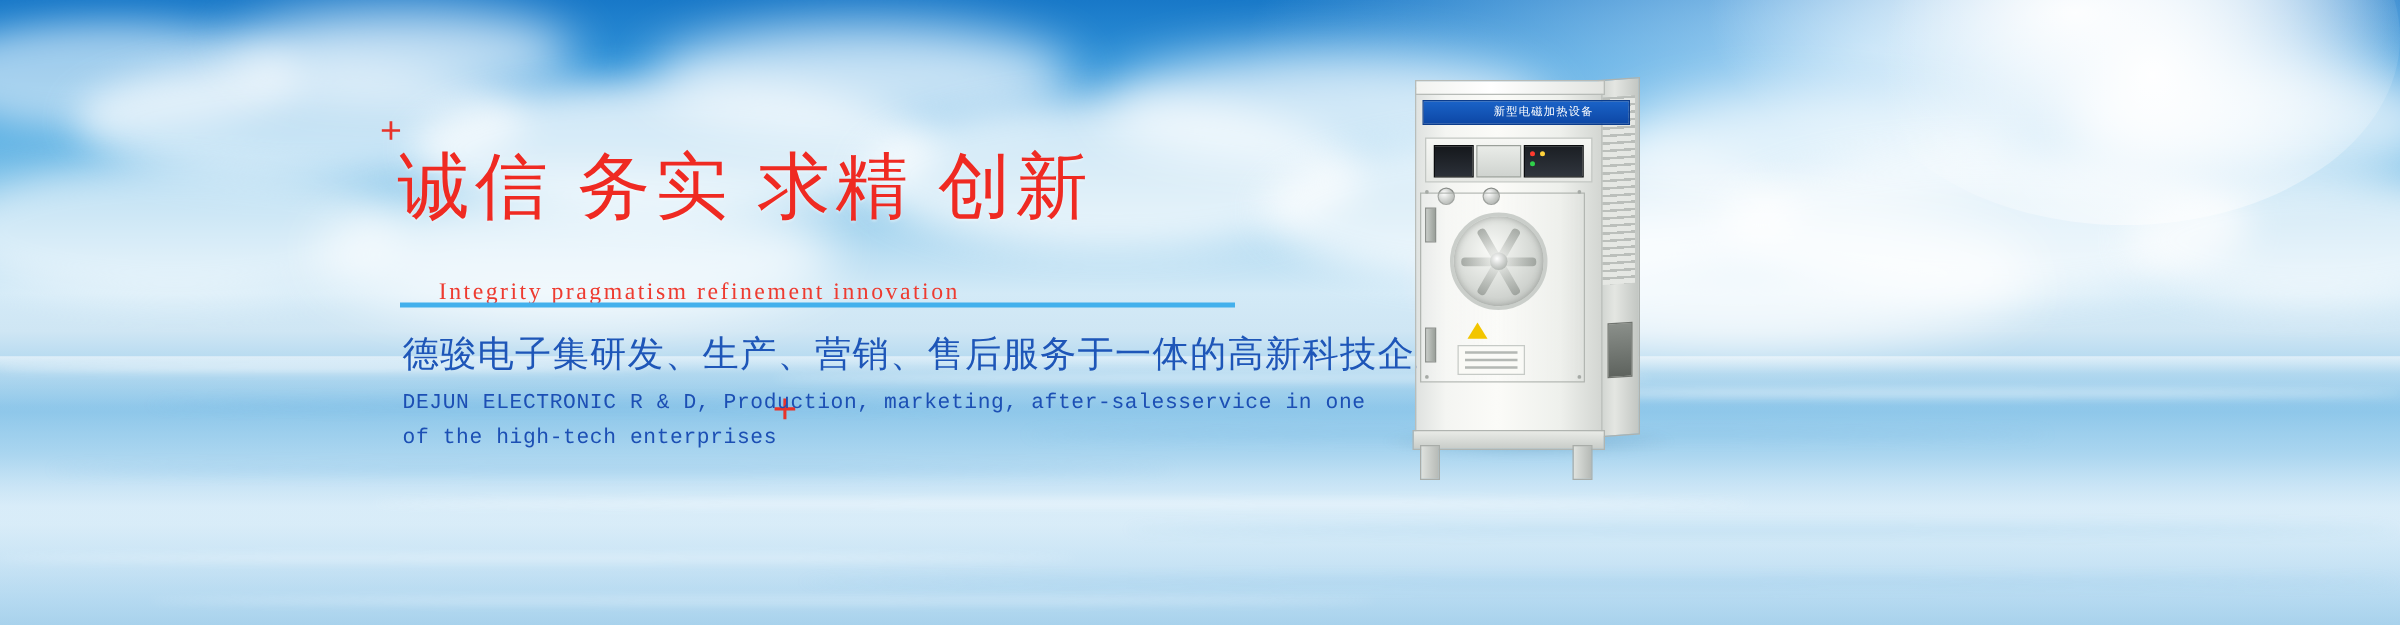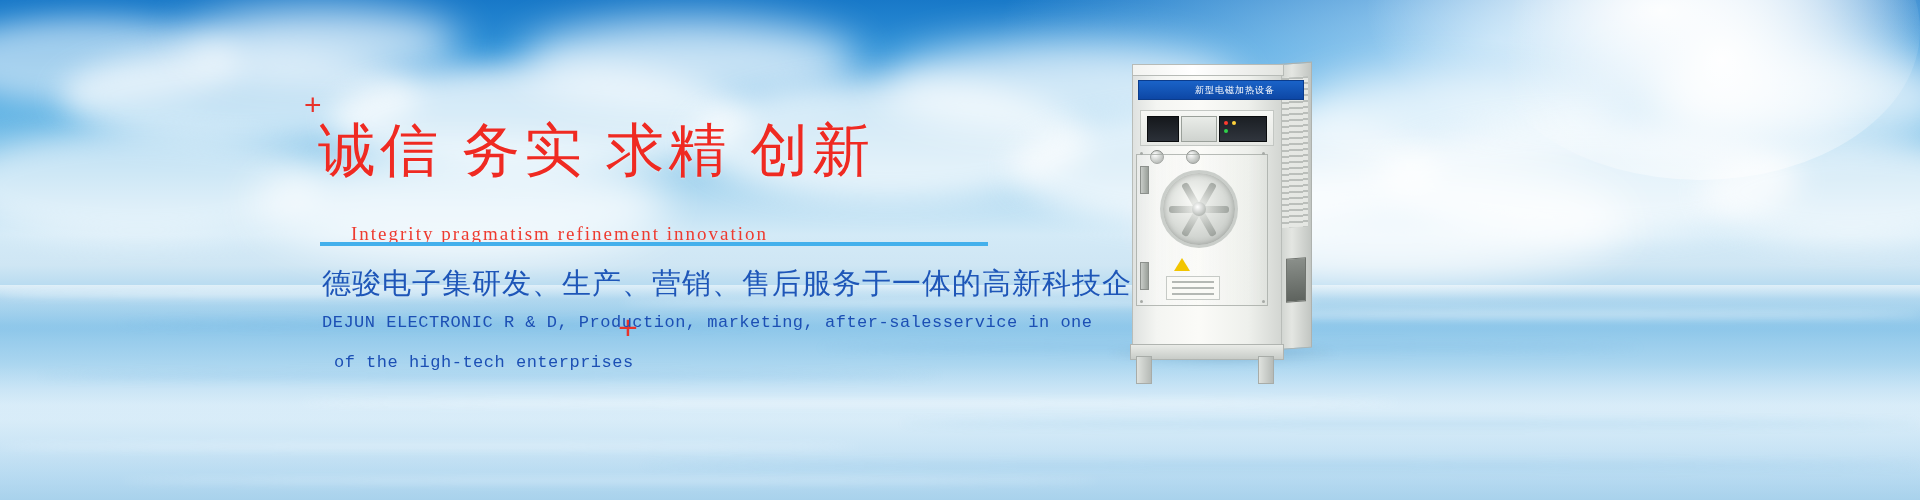--- a/index.html
+++ b/index.html
@@ -84,21 +84,21 @@
     font-family:"DejaVu Serif", serif;
     font-size:29px;line-height:1.2;color:#1e56b8;white-space:nowrap;
     letter-spacing:1px;
   }
   .en-line1{
     margin:0;position:absolute;top:217px;left:4px;
     font-family:"Liberation Mono", monospace;
     font-size:17px;letter-spacing:0.5px;color:#1c4fb4;white-space:nowrap;
   }
   .en-line2{
-    margin:12px;position:absolute;top:245px;left:4px;
+    margin:0;position:absolute;top:245px;left:4px;
     font-family:"Liberation Mono", monospace;
     font-size:17px;letter-spacing:0.5px;color:#1c4fb4;white-space:nowrap;
   }
 
   
   .machine{position:absolute;left:1126px;top:62px;width:190px;height:300px;}
   .m-shadow{
     position:absolute;left:1108px;top:340px;width:230px;height:26px;
     background:radial-gradient(ellipse at center, rgba(90,140,175,0.40) 0%, rgba(90,140,175,0.0) 72%);
     filter:blur(3px);

